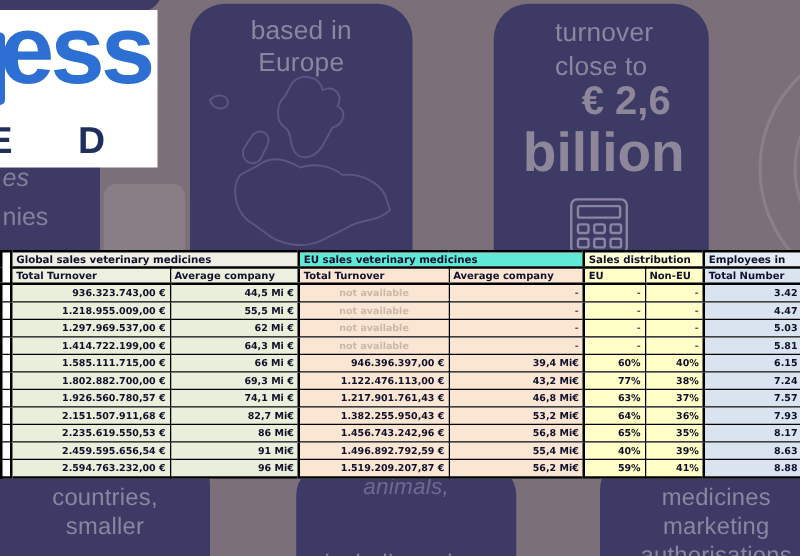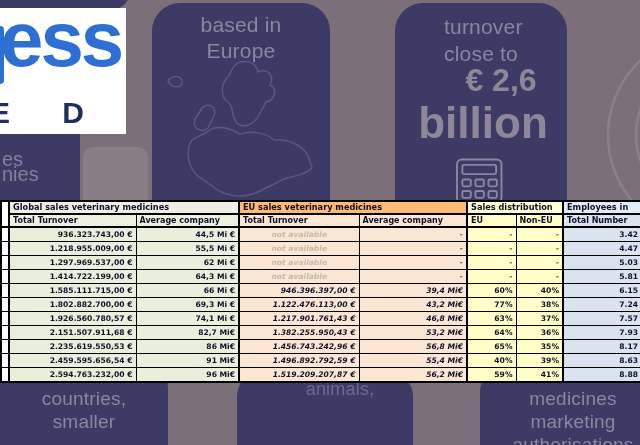--- a/index.html
+++ b/index.html
@@ -33,26 +33,26 @@
        font-family:"DejaVu Sans",sans-serif;font-weight:bold;color:#10102a;
        border:2px solid #000;background:#fff;}
   .sheet th,.sheet td{border:1px solid #000;overflow:hidden;white-space:nowrap;
        padding:0 3px;height:13px;line-height:13px;font-size:7.6px;}
   .sheet thead th{height:11px;line-height:11px;text-align:left;font-size:8px;
        border-bottom-width:2px;}
   .sheet thead tr:first-child th{font-size:8.2px;}
   .sliver{background:#fff;border-right:2px solid #000 !important;padding:0;}
   .tl{border-left-width:2px !important;}
   .hg{background:#f0ede4;} .cg{background:#edf0de;}
-  .he{background:#fdba74;} .ce{background:#fbe6d4;}
+  .he{background:#5eead4;} .ce{background:#fbe6d4;}
   .hs{background:#ffffd6;} .cs{background:#ffffc7;}
   .hm{background:#e3ebf4;} .cm{background:#d9e4f0;}
   .sheet td{text-align:right;}
   .sheet td.c0,.sheet td.c1{background:#e9efdb;}
-  .sheet td.c2,.sheet td.c3{background:#fbe6d4;font-style:italic;}
+  .sheet td.c2,.sheet td.c3{background:#fbe6d4;}
   .sheet td.c4,.sheet td.c5{background:#ffffc7;}
   .sheet td.c6{background:#d9e4f0;padding-right:14px;}
   .sheet td.na{text-align:center;color:#c8b9a8;}
   .sheet td.dash{color:#55555f;}
 </style>
 </head>
 <body>
 
 <div class="stage">
 
@@ -63,21 +63,21 @@
   <div class="lightsq" style="left:83px;top:147px;width:65px;height:62px;"></div>
   <div class="card" style="left:-60px;top:362px;width:228px;height:120px;"></div>
   <div class="card" style="left:237px;top:372px;width:176px;height:110px;border-radius:24px;"></div>
   <div class="card" style="left:480px;top:366px;width:206px;height:116px;"></div>
 
   <svg class="abs" style="left:550px;top:60px;" width="90" height="180" viewBox="0 0 90 180">
     <circle cx="160" cy="75" r="102" fill="none" stroke="#8f8492" stroke-width="2.5" opacity="0.8"></circle>
     <circle cx="160" cy="75" r="74" fill="none" stroke="#8f8492" stroke-width="2.5" opacity="0.8"></circle>
   </svg>
 
-  <div class="frag" style="left:2px;top:148px;">es</div>
+  <div class="frag" style="left:2px;top:132px;font-style:italic;">es</div>
   <div class="frag" style="left:2px;top:163px;">nies</div>
 
   <div class="cardtext" style="left:152px;top:12px;width:178px;font-size:21px;line-height:26px;">
     <div>based in</div>
     <div>Europe</div>
   </div>
   <svg class="abs" style="left:162px;top:56px;" width="160" height="150" viewBox="0 0 160 150">
     <g fill="none" stroke="#5c5887" stroke-width="1.5" stroke-linejoin="round" opacity="0.95">
       <path d="M72,10 C80,2 94,5 96,16 C105,12 113,19 108,29 C116,33 113,44 104,46 L97,59 C91,70 80,73 74,66 C69,58 72,50 66,46 C57,40 60,26 66,21 Z"></path>
       <path d="M40,52 C47,46 55,51 52,60 L46,72 C39,78 30,72 33,63 Z"></path>
@@ -102,21 +102,21 @@
       <rect x="9" y="43" width="11" height="9" rx="2"></rect>
       <rect x="26" y="43" width="11" height="9" rx="2"></rect>
       <rect x="43" y="43" width="11" height="9" rx="2"></rect>
     </g>
   </svg>
 
   <div class="cardtext" style="left:0;top:387px;width:168px;">
     <div>countries,</div>
     <div>smaller</div>
   </div>
-  <div class="cardtext faint" style="left:252px;top:378px;width:176px;">animals,</div>
+  <div class="cardtext faint" style="left:237px;top:378px;width:176px;font-style:italic;">animals,</div>
   <div class="cardtext" style="left:237px;top:396px;width:176px;margin-top:44px;">
     <div>including minor</div>
     <div>species</div>
   </div>
   <div class="cardtext" style="left:480px;top:387px;width:186px;">
     <div>medicines</div>
     <div>marketing</div>
     <div>authorisations</div>
   </div>
 

